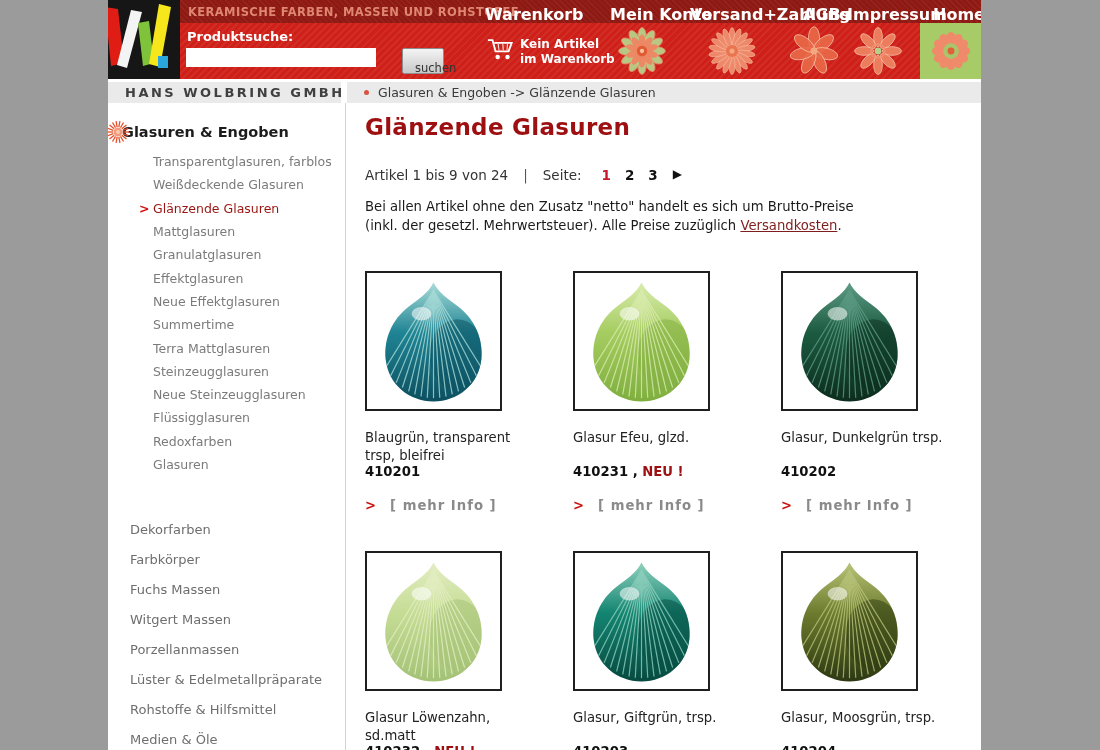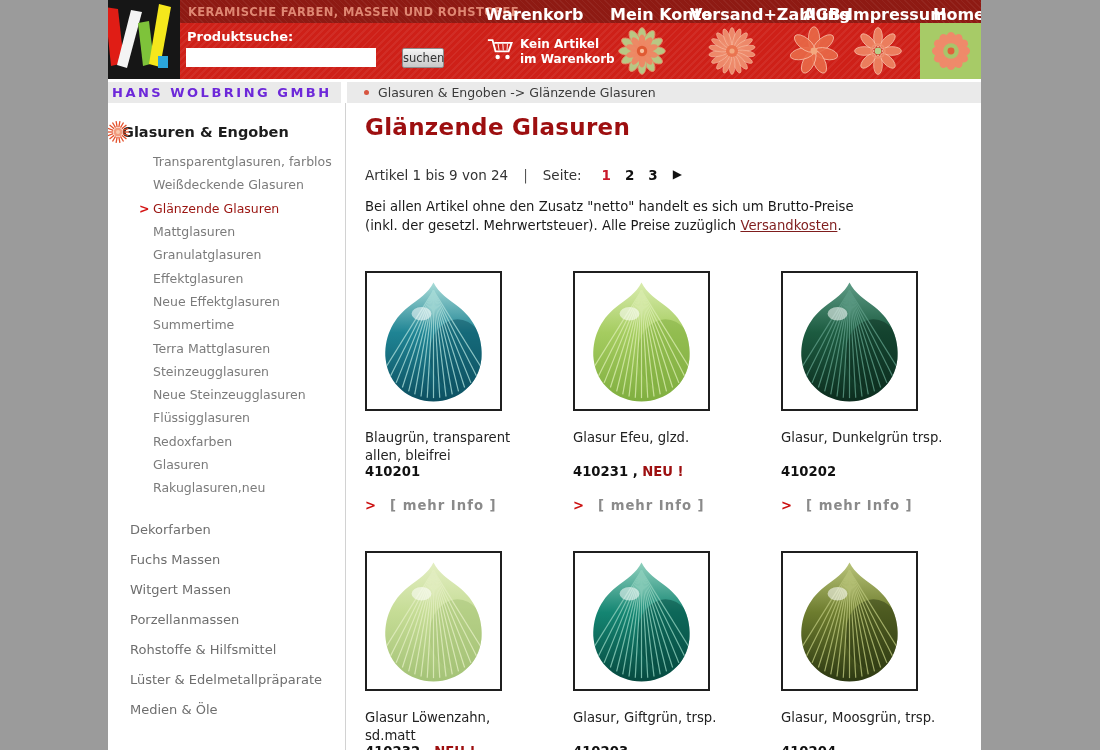--- a/index.html
+++ b/index.html
@@ -31,31 +31,31 @@
   }
   .search-label{position:absolute;left:7px;top:6px;font-size:13px;font-weight:bold;color:#ffffff;}
   .search-input{
     position:absolute;left:6px;top:25px;width:190px;height:19px;
     border:none;background:#ffffff;font-size:12px;padding:0 4px;box-sizing:border-box;
   }
   .search-btn{
     position:absolute;left:222px;top:25px;width:42px;height:20px;
     background:linear-gradient(#f4f4f4,#c8c8c8);
     border:1px solid #8d8d8d;border-radius:2px;
-    font-size:11.5px;color:#333;font-family:inherit;padding:0;cursor:pointer;
+    font-size:11.5px;color:#333;font-family:inherit;padding:12px;cursor:pointer;
   }
   .cart-icon{position:absolute;left:306px;top:13px;cursor:pointer;}
   .cart-status{position:absolute;left:340px;top:14px;font-size:12px;font-weight:bold;color:#ffffff;line-height:15px;white-space:nowrap;}
   .flower{position:absolute;top:2px;width:52px;height:52px;}
   
   .company-bar{
     position:absolute;left:0;top:82px;width:233px;height:21px;background:#eaeaea;
     display:flex;align-items:center;
   }
-  .company-bar span{padding-left:4px;font-size:13px;font-weight:bold;color:#6d28d9;letter-spacing:2.5px;white-space:nowrap;}
+  .company-bar span{padding-left:17px;font-size:13px;font-weight:bold;color:#404040;letter-spacing:2.5px;white-space:nowrap;}
   .crumb-bar{
     position:absolute;left:239px;top:82px;width:634px;height:21px;background:#eaeaea;
     display:flex;align-items:center;
   }
   .crumb-dot{width:5px;height:5px;border-radius:50%;background:#d75540;margin-left:17px;margin-right:9px;}
   .crumb-text{font-size:12.5px;color:#3a3a3a;white-space:nowrap;cursor:pointer;}
   .v-divider{position:absolute;left:237px;top:103px;bottom:0;width:0;border-left:1px solid #d2d2d2;}
   
   .side-head{position:absolute;left:14px;top:124px;font-size:14.5px;font-weight:bold;color:#1c1c1c;white-space:nowrap;cursor:pointer;}
   .side-head .burst{position:absolute;left:-16px;top:-4px;}
@@ -286,31 +286,29 @@
       </div>
       <div class="side-sub">
         <span>Flüssigglasuren</span>
       </div>
       <div class="side-sub">
         <span>Redoxfarben</span>
       </div>
       <div class="side-sub">
         <span>Glasuren</span>
       </div>
-      <div class="side-sub">
-        <span>Rakuglasuren,neu</span>
-      </div>
     </div>
   <div class="side-cats">
       <div class="side-cat">Dekorfarben</div>
+      <div class="side-cat">Farbkörper</div>
       <div class="side-cat">Fuchs Massen</div>
       <div class="side-cat">Witgert Massen</div>
       <div class="side-cat">Porzellanmassen</div>
+      <div class="side-cat">Lüster &amp; Edelmetallpräparate</div>
       <div class="side-cat">Rohstoffe &amp; Hilfsmittel</div>
-      <div class="side-cat">Lüster &amp; Edelmetallpräparate</div>
       <div class="side-cat">Medien &amp; Öle</div>
     </div>
 
   <div class="main-title">Glänzende Glasuren</div>
 
   <div class="pagination">
     <span>Artikel 1 bis 9 von 24</span>
     <span class="divider">|</span>
     <span class="pg-label">Seite:</span>
     <span><span class="pg-num current">1</span><span class="pg-num">2</span><span class="pg-num">3</span></span>
@@ -355,21 +353,21 @@
                 <line x1="50" y1="13" x2="73.4" y2="84.2"></line>
                 <line x1="50" y1="13" x2="78.1" y2="80.8"></line>
                 <line x1="50" y1="13" x2="82.8" y2="76.7"></line>
                 <line x1="50" y1="13" x2="87.5" y2="72.0"></line>
               </g>
       <ellipse cx="41" cy="30" rx="7.5" ry="5" fill="#ffffff" opacity="0.55"></ellipse>
     </g>
   </svg></div>
     <div class="p-name">
           <div>Blaugrün, transparent</div>
-          <div>allen, bleifrei</div>
+          <div>trsp, bleifrei</div>
         </div>
     <div class="p-art"><span class="art-num">410201</span><span class="neu"></span></div>
     <div class="p-more"><span class="arr">&gt;</span><span class="lbl">[ mehr Info ]</span></div>
   </div>
       <div class="card" style="left: 465px; top: 271px;">
     <div class="p-img"><svg viewBox="0 0 100 100" width="133" height="136" preserveAspectRatio="none">
     <defs>
       <linearGradient id="g1" x1="0" y1="0" x2="0" y2="1">
         <stop offset="0" stop-color="#d9ecae"></stop>
                 <stop offset="0.42" stop-color="#a5cc60"></stop>

